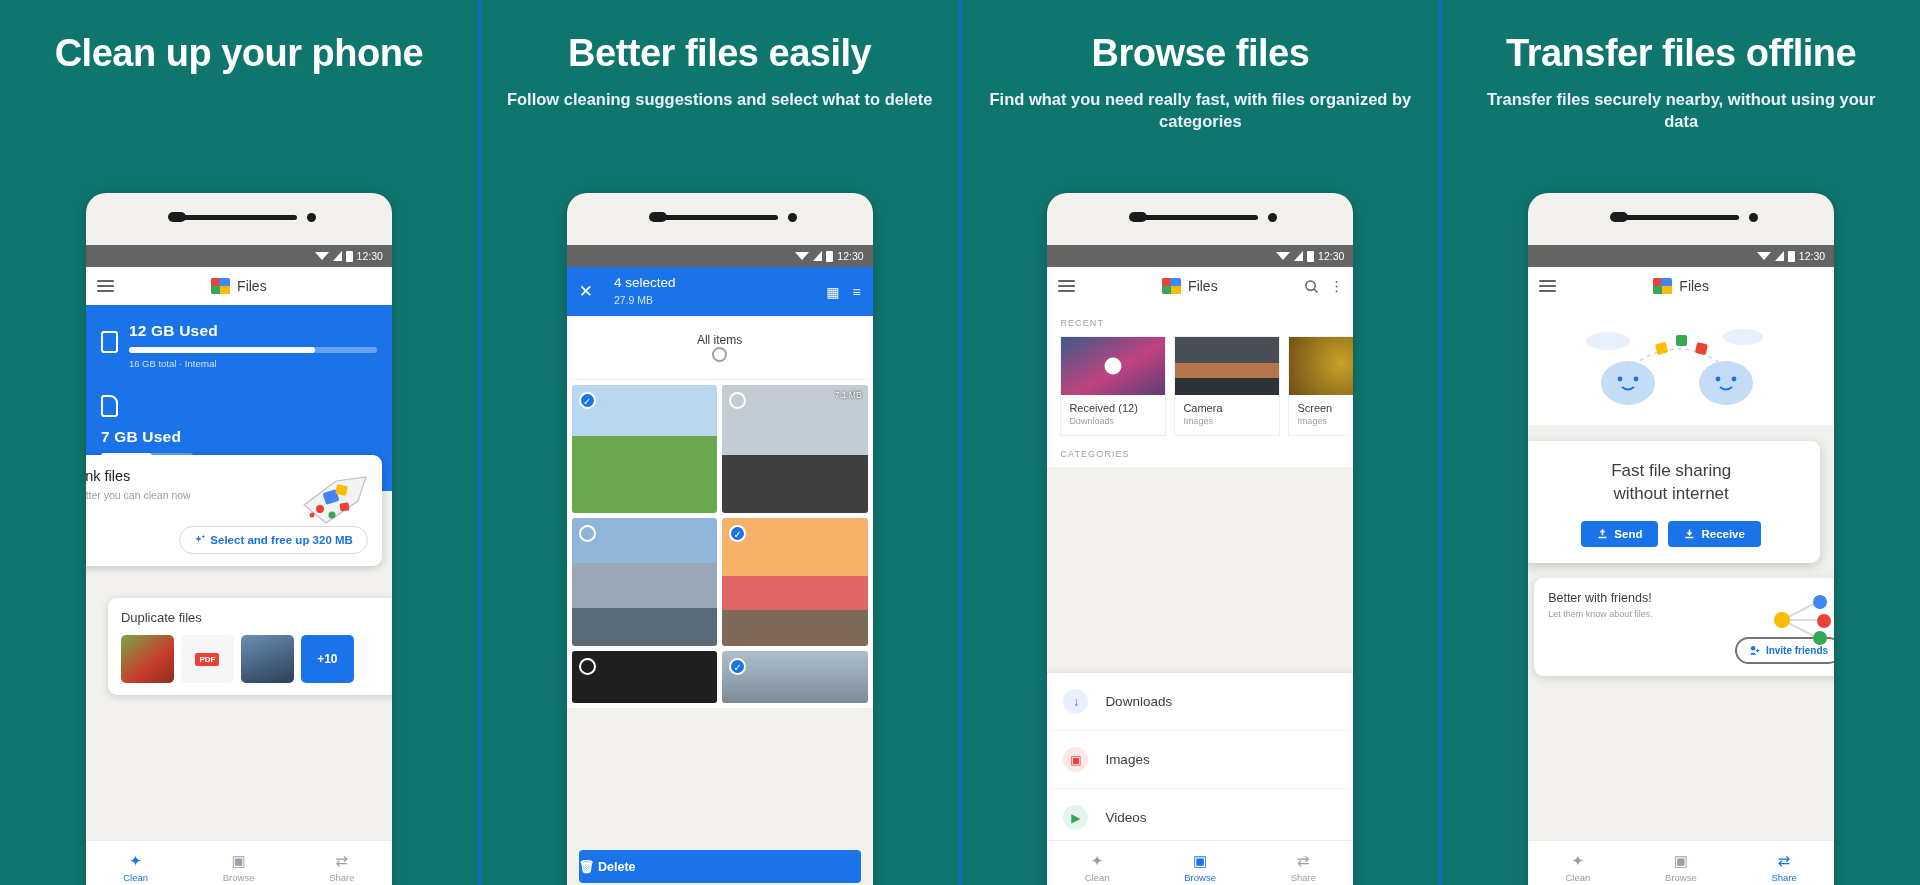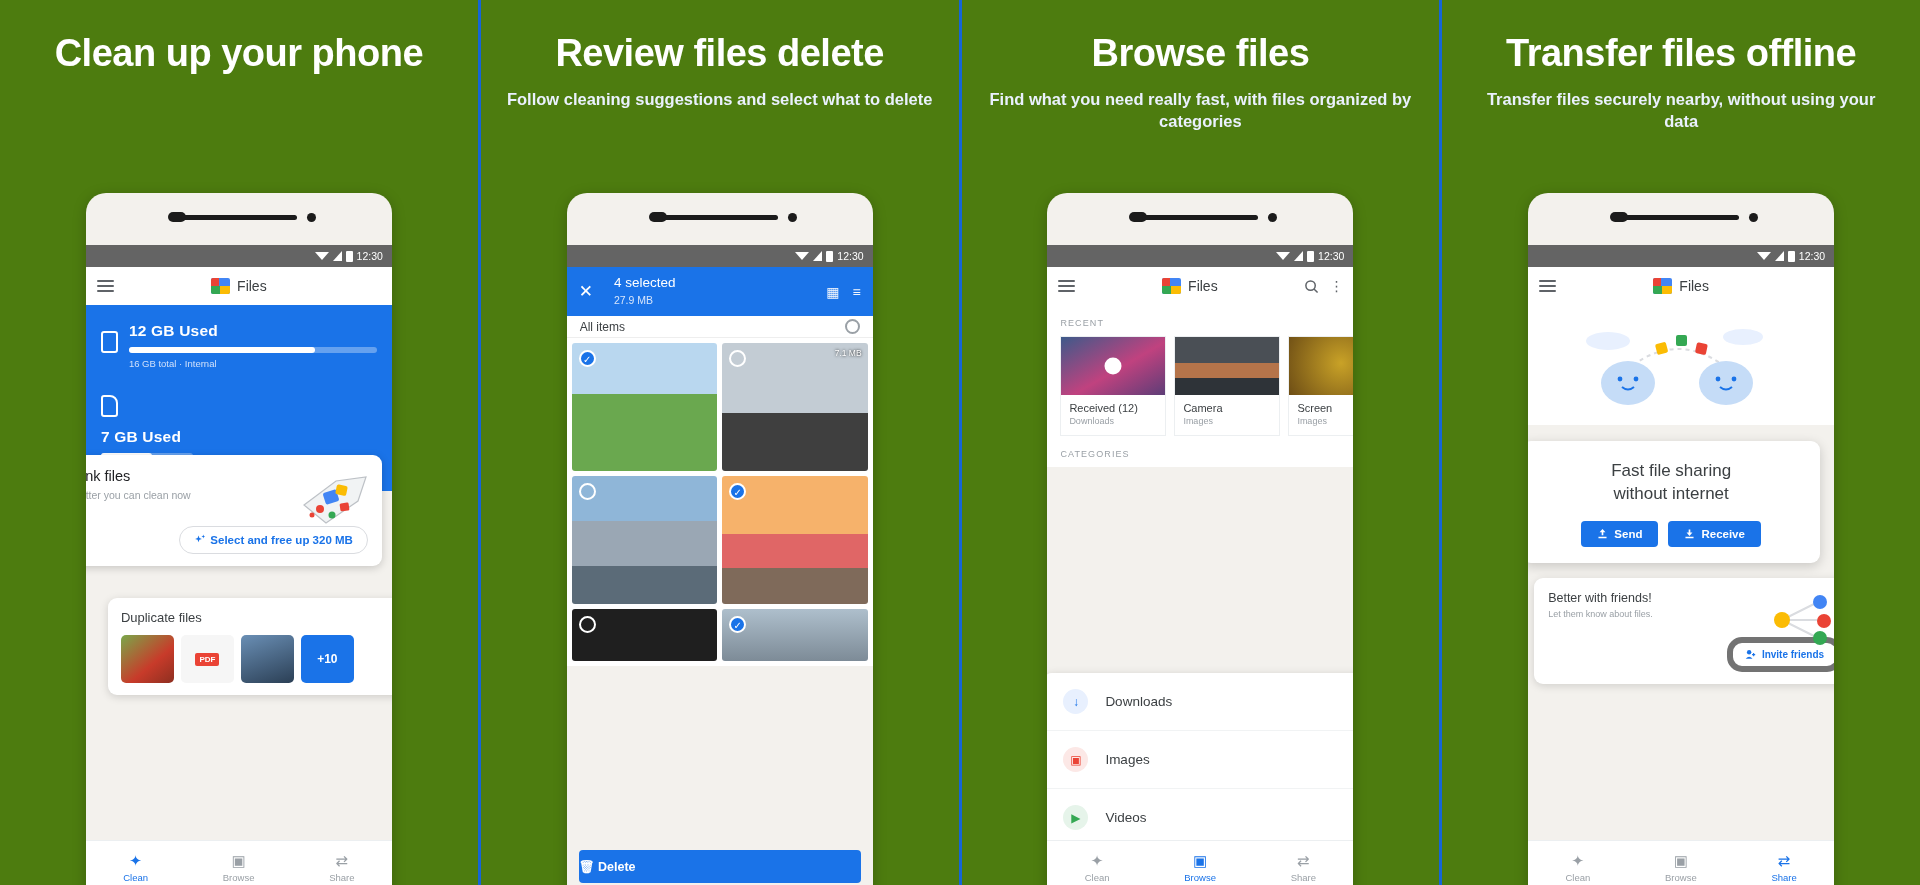--- a/index.html
+++ b/index.html
@@ -5,21 +5,21 @@
   * { box-sizing: border-box; margin: 0; padding: 0; }
   html, body {
     width: 1920px; height: 885px;
     font-family: "Liberation Sans", sans-serif;
     overflow: hidden;
     background: #1a73e8;
   }
   .gallery { display: flex; width: 1920px; height: 885px; }
   .panel {
     position: relative; flex: 1 1 0; height: 885px;
-    background: #4d7c0f; overflow: hidden;
+    background: #0f766e; overflow: hidden;
     border-right: 3px solid #1565d8;
   }
   .panel:last-child { border-right: none; }
 
   .headline {
     color: #fff; text-align: center; font-weight: bold;
     font-size: 38px; line-height: 1.05; letter-spacing: -0.5px;
     margin-top: 34px; padding: 0 4px; white-space: nowrap;
   }
   .subline {
@@ -112,21 +112,21 @@
   .bn.active { color: #1a73e8; }
   .bn .g { font-size: 15px; display: block; margin-bottom: 2px; }
 
   
   .selbar { background: #1a73e8; color: #fff; padding: 8px 12px; display: flex; align-items: center; gap: 13px; }
   .sel-x { font-size: 17px; line-height: 1; }
   .sel-txt { flex: 1; margin-left: 8px; }
   .sel-n { font-size: 13.5px; font-weight: 500; }
   .sel-sz { font-size: 10.5px; color: #d7e5fb; }
   .sel-ic { font-size: 14px; opacity: .95; }
-  .allitems { display: flex; align-items: center; justify-content: space-between; padding: 3px 13px; background: #fff; font-size: 12px; color: #3c4043; border-bottom: 1px solid #eee; }
+  .allitems { display: flex; align-items: center; justify-content: space-between; padding: 17px 13px; background: #fff; font-size: 12px; color: #3c4043; border-bottom: 1px solid #eee; flex-direction: column; }
   .circ { width: 15px; height: 15px; border: 2px solid #9aa0a6; border-radius: 50%; }
   .grid2 { display: grid; grid-template-columns: 1fr 1fr; gap: 5px; padding: 5px; background:#fff;}
   .gi { position: relative; height: 128px; border-radius: 3px; overflow: hidden; }
   .gi .chk { position: absolute; left: 7px; top: 7px; width: 17px; height: 17px; border-radius: 50%; background: #1a73e8; border: 2px solid #fff; color:#fff; font-size:10px; text-align:center; line-height:15px;}
   .gi .chk.off { background: transparent; border: 2px solid #fff; }
   .gi .sz { position: absolute; right: 6px; top: 5px; color: #fff; font-size: 8.5px; text-shadow: 0 0 3px #000; }
   .delbtn { position: absolute; left: 12px; right: 12px; bottom: 10px; background: #1a73e8; color: #fff; border-radius: 4px; text-align: left; padding: 9px 0; font-size: 12.5px; font-weight: bold; }
 
   
   .sect { font-size: 9px; letter-spacing: 1.1px; color: #9aa0a6; padding: 13px 13px 8px; background: #fff; }
@@ -144,21 +144,21 @@
 
   
   .shareart { height: 120px; position: relative; background: #fff; }
   .sharecard { position: absolute; left: -6px; right: 14px; top: 248px; background: #fff; border-radius: 9px; box-shadow: 0 3px 12px rgba(0,0,0,.18); padding: 19px 16px 16px; text-align: center; }
   .sc-t { font-size: 17px; color: #3c4043; line-height: 1.35; }
   .sc-btns { display: flex; gap: 10px; justify-content: center; margin-top: 15px; }
   .btn-blue { background: #1a73e8; color: #fff; border-radius: 4px; padding: 7px 16px; font-size: 11.5px; font-weight: bold; display: flex; align-items: center; gap: 6px; }
   .friendcard { position: absolute; left: 6px; right: -22px; top: 385px; background: #fff; border-radius: 9px; box-shadow: 0 2px 9px rgba(0,0,0,.14); padding: 13px 14px 12px; }
   .fc-t { font-size: 12.5px; color: #3c4043; }
   .fc-s { font-size: 9px; color: #9aa0a6; margin-top: 4px; }
-  .fc-pill { display: inline-flex; gap: 6px; border: 6px solid #737373; border-radius: 15px; color: #1a73e8; font-size: 10px; font-weight: bold; padding: 6px 12px; }
+  .fc-pill { display: inline-flex; gap: 6px; border: 2px solid #737373; border-radius: 15px; color: #1a73e8; font-size: 10px; font-weight: bold; padding: 6px 12px; }
   .fc-art { position: absolute; right: 20px; top: 12px; width: 74px; height: 58px; }
 </style>
 </head>
 <body>
 
 <div class="gallery">
 
   <div class="panel">
     <div class="headline">Clean up your phone</div>
 
@@ -257,21 +257,21 @@
         </div>
         <div class="bn">
           <span class="g">⇄</span>
           <span>Share</span>
         </div>
       </div>
     </div>
   </div>
 
   <div class="panel">
-    <div class="headline">Review files delete</div>
+    <div class="headline">Better files easily</div>
     <div class="subline">Follow cleaning suggestions and select what to delete</div>
 
     <div class="phone">
       <div class="phone-top">
         <div class="cam-l"></div>
         <div class="speaker"></div>
         <div class="cam-r"></div>
       </div>
       <div class="statusbar">
         <span class="sb-ic wifi"></span>

